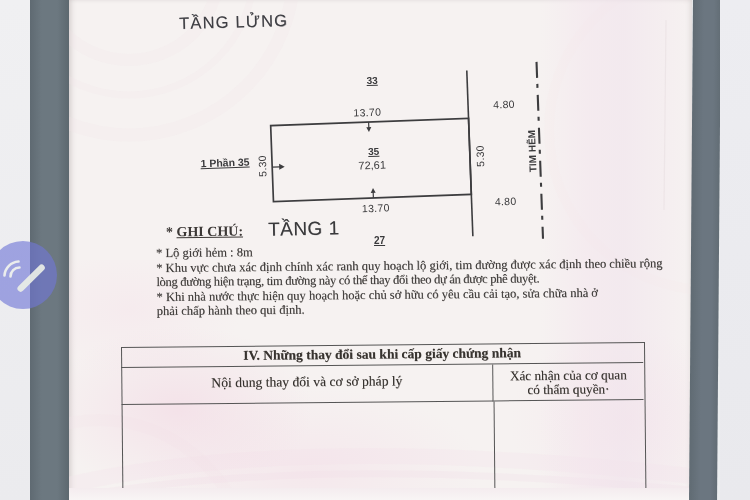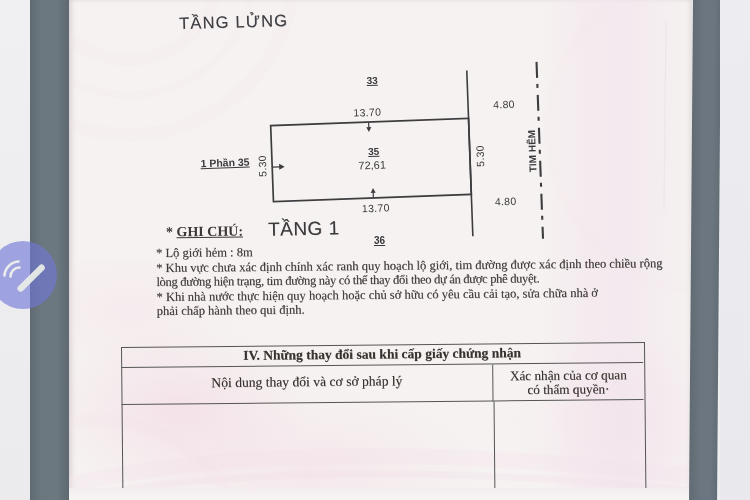--- a/index.html
+++ b/index.html
@@ -78,21 +78,21 @@
 
       <text x="504" y="210" font-size="10.5" letter-spacing="0.3" text-anchor="middle">4.80</text>
 
       <text x="533" y="160" font-size="10" font-weight="bold" text-anchor="middle" transform="rotate(-90 533 157)">TIM HẼM</text>
     </g>
   </g>
 </svg>
 
 <div class="abs" style="left:268px;top:218px;font-size:19px;color:#3a3a3c;letter-spacing:0.5px;text-shadow:0.3px 0.3px 0.4px rgba(58,58,60,0.4);transform:rotate(-1.2deg);">TẦNG 1</div>
 
-<div class="abs" style="left:374px;top:235px;font-size:10px;font-weight:bold;color:#3a3a3c;text-decoration:underline;">36</div>
+<div class="abs" style="left:374px;top:235px;font-size:10px;font-weight:bold;color:#3a3a3c;text-decoration:underline;">27</div>
 
 <div class="abs" style="left:166px;top:224px;font-family:'Liberation Serif',serif;font-size:14px;font-weight:bold;color:#3c3836;transform:rotate(-0.6deg);">* <span style="text-decoration:underline;">GHI CHÚ:</span></div>
 
 <div class="abs" style="left:156px;top:246px;width:580px;font-family:'Liberation Serif',serif;font-size:12.5px;line-height:14.6px;color:#3f3c3a;text-shadow:0.3px 0.3px 0.4px rgba(63,60,58,0.5);transform:rotate(-0.55deg);transform-origin:0 0;">
   <div>* Lộ giới hẻm : 8m</div>
   <div>* Khu vực chưa xác định chính xác ranh quy hoạch lộ giới, tim đường được xác định theo chiều rộng</div>
   <div style="letter-spacing:-0.3px;">lòng đường hiện trạng, tim đường này có thể thay đổi theo dự án được phê duyệt.</div>
   <div>* Khi nhà nước thực hiện quy hoạch hoặc chủ sở hữu có yêu cầu cải tạo, sửa chữa nhà ở</div>
   <div>phải chấp hành theo qui định.</div>
 </div>

